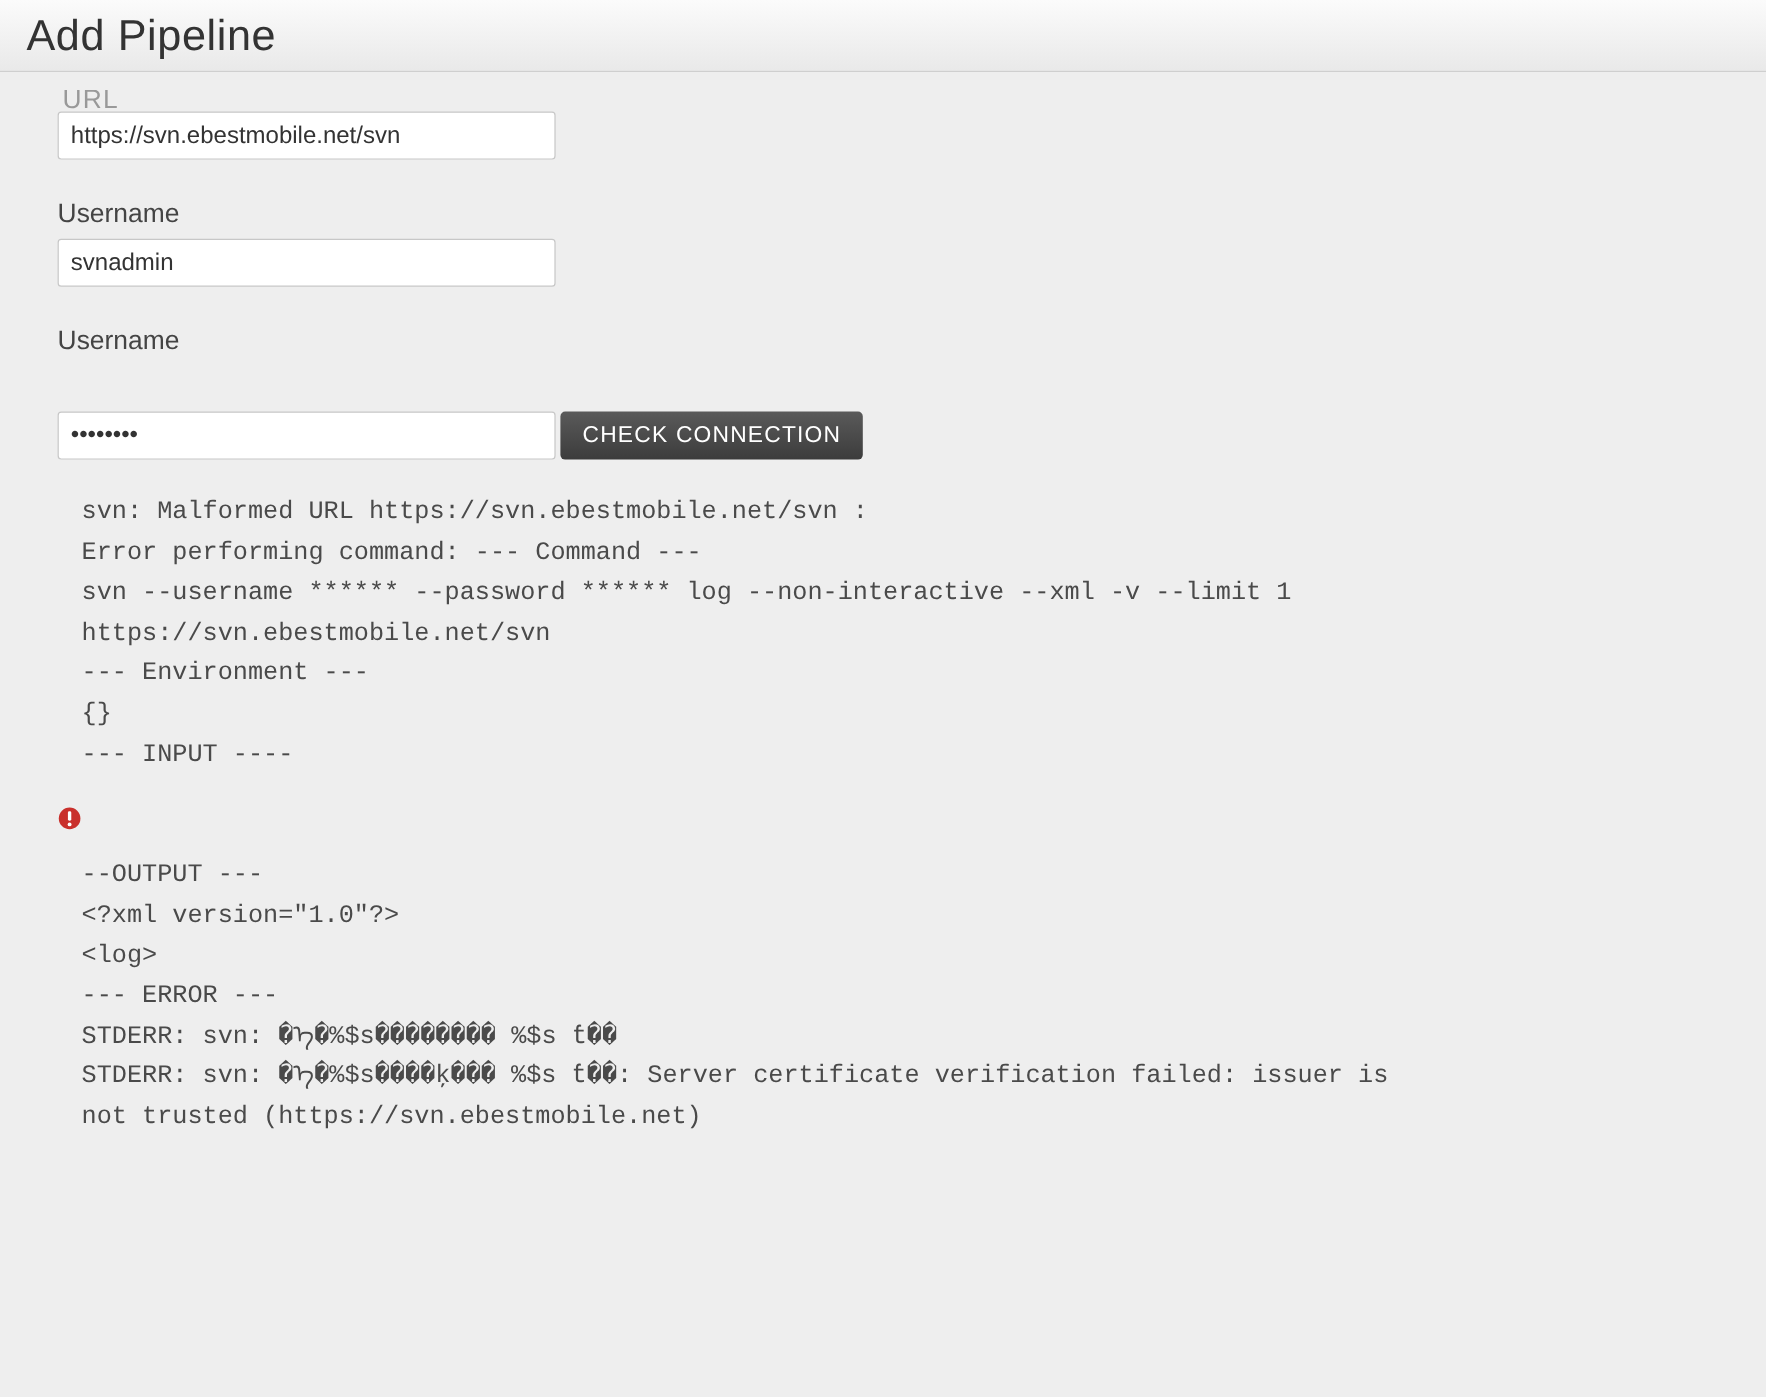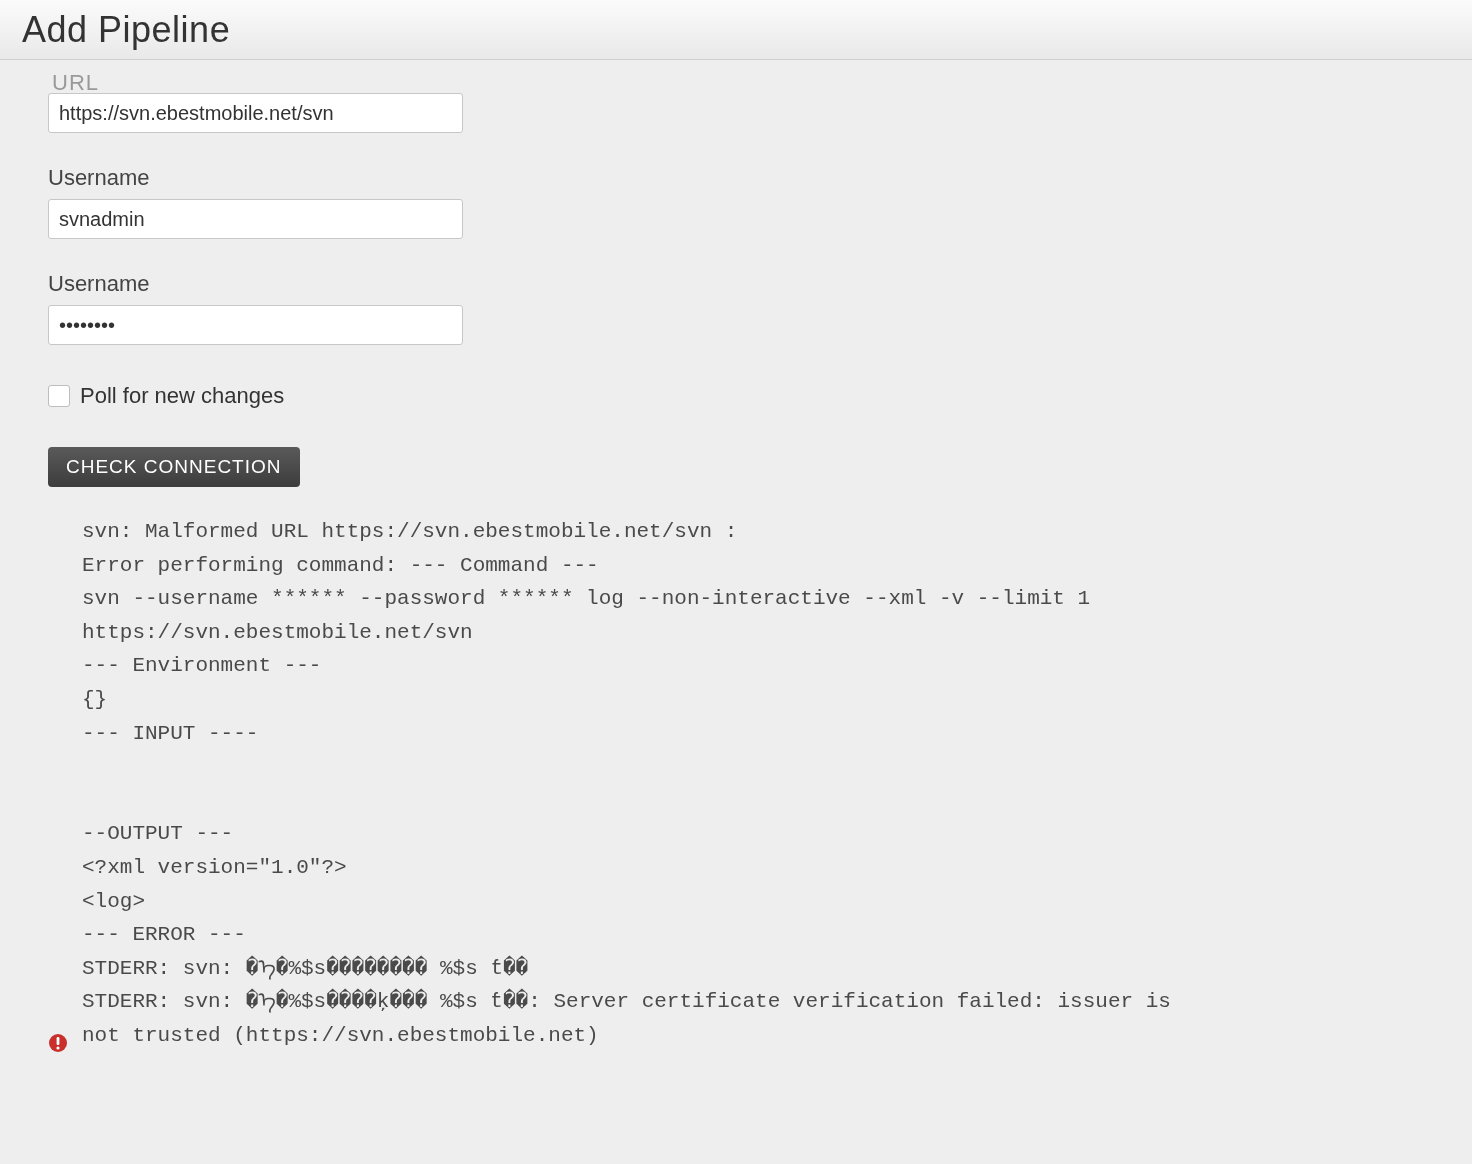--- a/index.html
+++ b/index.html
@@ -83,22 +83,21 @@
     font-size: 19px;
     letter-spacing: 1px;
     border: none;
     border-radius: 4px;
     cursor: pointer;
     font-weight: 500;
   }
   .error-block {
     margin-top: 28px;
     display: flex;
-    align-items: flex-end;
-    gap: 14px;
+    align-items: center;
   }
   .err-icon {
     width: 20px;
     height: 20px;
     flex-shrink: 0;
     margin-top: 4px;
   }
   .err-text {
     font-family: "Menlo","Consolas","Courier New",monospace;
     font-size: 21px;
@@ -121,24 +120,20 @@
   <div class="first-input-wrap">
     <input type="text" class="text-input" value="https://svn.ebestmobile.net/svn" style="">
   </div>
 
   <label class="field-label">Username</label>
   <input type="text" class="text-input" value="svnadmin" style="">
 
   <label class="field-label">Username</label>
   <input type="text" class="text-input" value="••••••••" style="">
 
-  <div class="checkbox-row">
-    <span class="chk"></span>
-    <span class="chk-label">Poll for new changes</span>
-  </div>
 
   <button class="check-btn">CHECK CONNECTION</button>
 
   <div class="error-block">
     <span class="err-icon">
       <svg viewBox="0 0 20 20" width="20" height="20">
         <circle cx="10" cy="10" r="9" fill="#c9302c"></circle>
         <rect x="8.6" y="4" width="2.8" height="8" rx="1.2" fill="#fff"></rect>
         <circle cx="10" cy="15" r="1.6" fill="#fff"></circle>
       </svg>

